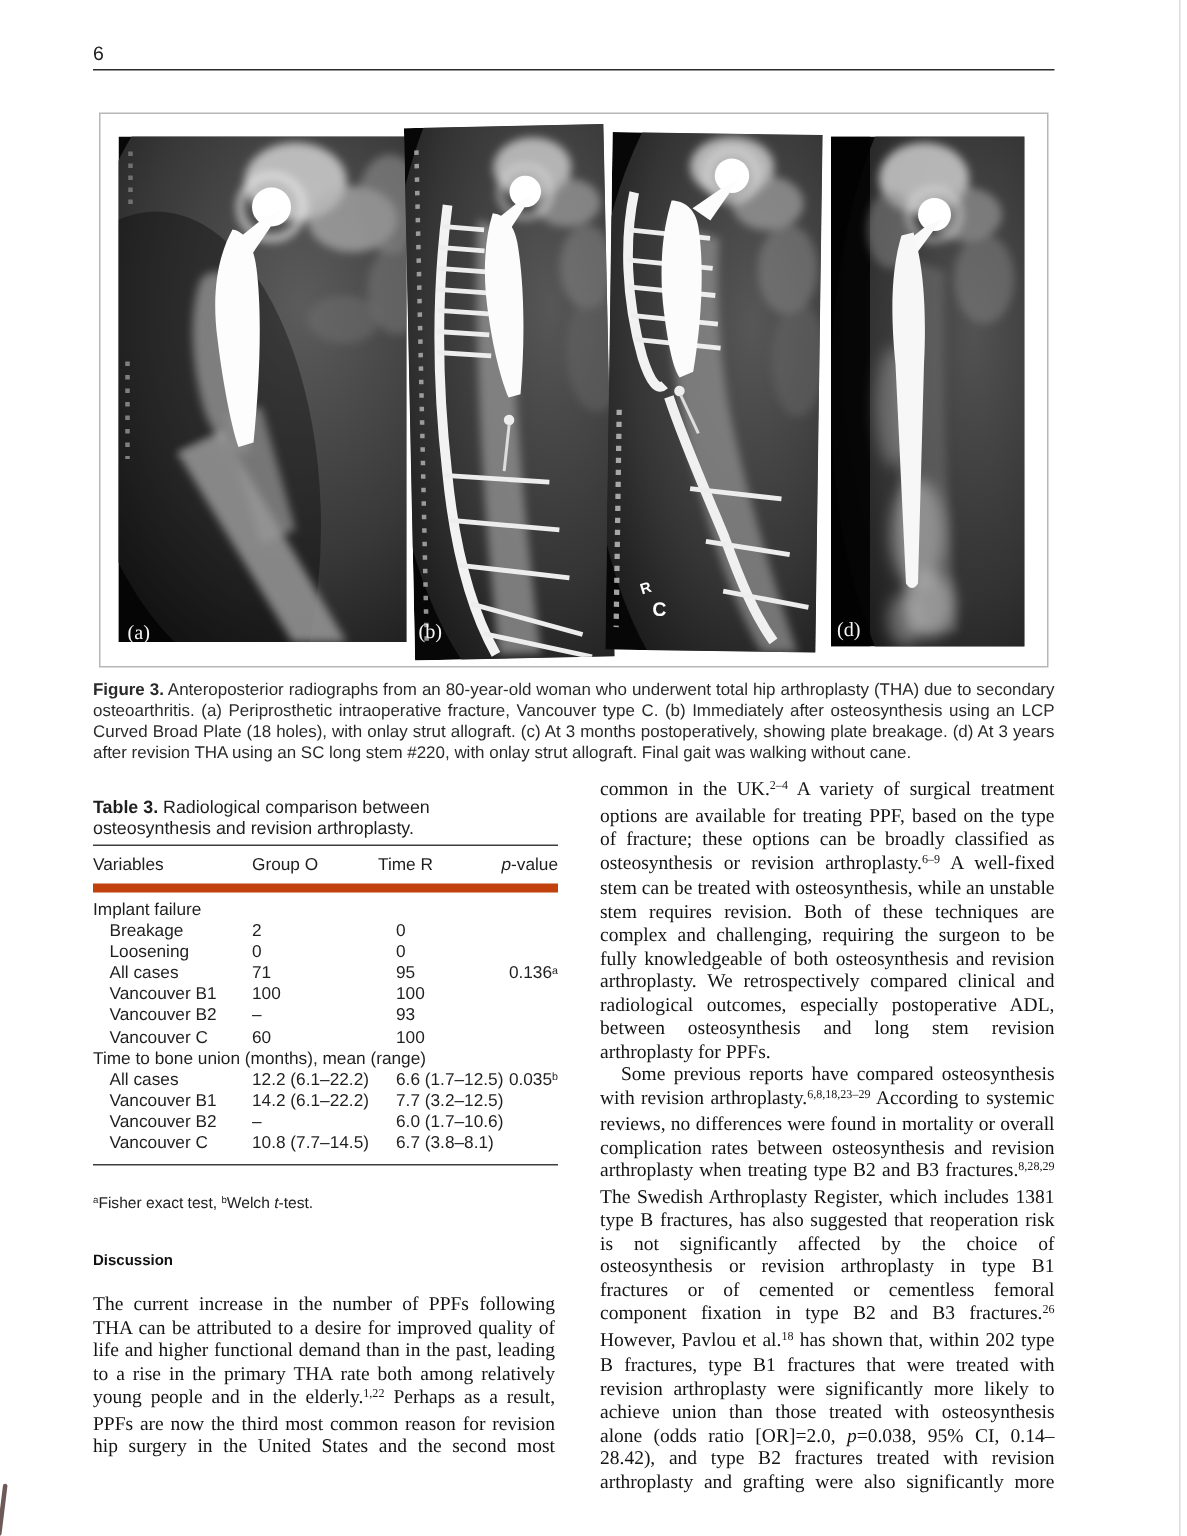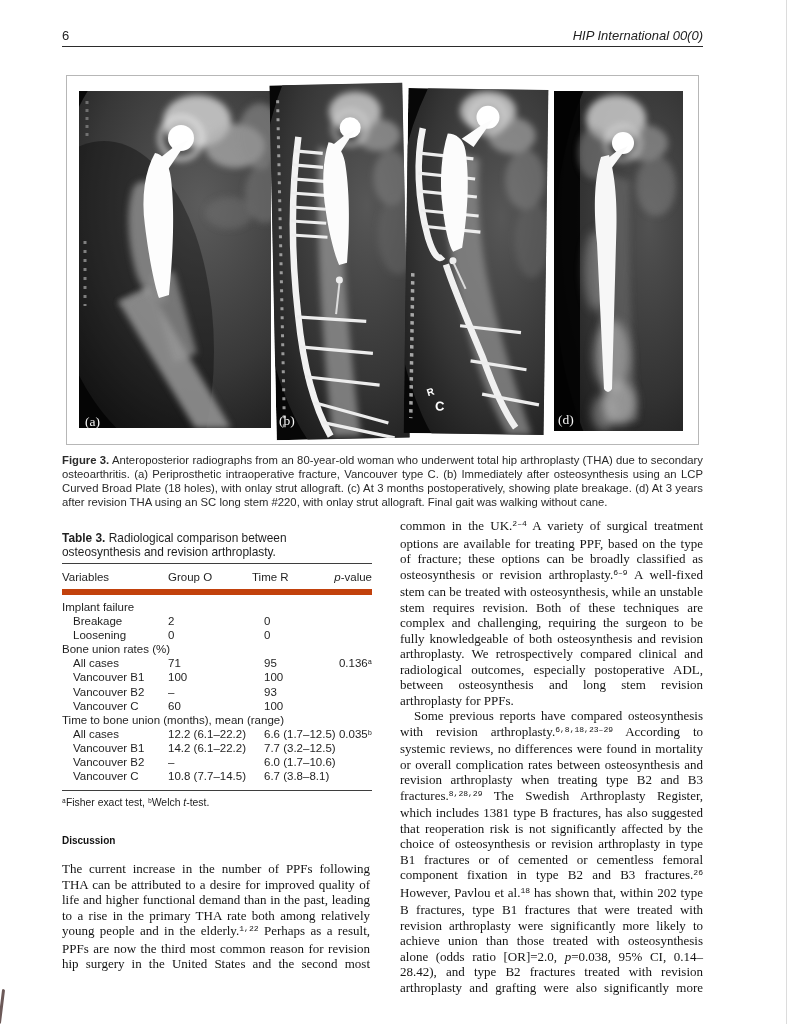--- a/index.html
+++ b/index.html
@@ -1,18 +1,18 @@
 <!DOCTYPE html>
 <html><head>
 <meta charset="utf-8">
 <style>
   html,body{margin:0;padding:0;background:#ffffff;}
   .page{position:relative;width:791px;height:1024px;background:#ffffff;overflow:hidden;
         font-family:"Liberation Sans",sans-serif;color:#1a1a1a;}
-  .sup{font-size:0.62em;position:relative;top:-0.45em;font-family:Liberation Mono, monospace;}
+  .sup{font-size:0.62em;position:relative;top:-0.45em;}
   .it{font-style:italic;}
   .bd{font-weight:bold;}
 
   
   .hdr-num{position:absolute;left:62px;top:28px;font-size:13px;color:#222;}
   .hdr-j{position:absolute;left:352px;top:28px;width:351px;text-align:right;
          font-style:italic;font-size:13px;color:#222;}
   .hdr-rule{position:absolute;left:62px;top:46px;width:641px;height:1.4px;background:#2b2b2b;}
 
   
@@ -54,21 +54,20 @@
   .scan-r{position:absolute;left:786px;top:0;width:1px;height:1024px;background:#dcdcdc;}
   .smudge{position:absolute;left:0;top:989px;width:3px;height:35px;background:#2e1311;
           opacity:.7;transform:rotate(7deg);border-radius:2px;}
 </style>
 </head>
 <body>
 
 <div class="page">
 
   <div class="hdr-num">6</div>
-  <div class="hdr-j">HIP International 00(0)</div>
   <div class="hdr-rule"></div>
 
   <div class="figbox">
     <svg width="631" height="368" viewBox="0 0 631 368">
       <defs>
         <radialGradient id="gSoft" cx="50%" cy="42%" r="68%">
           <stop offset="0%" stop-color="#656565"></stop>
           <stop offset="55%" stop-color="#3d3d3d"></stop>
           <stop offset="100%" stop-color="#101010"></stop>
         </radialGradient>
@@ -245,23 +244,20 @@
           <div class="ind">Breakage</div>
           <div class="co">2</div>
           <div class="cr">0</div>
         </div>
         <div class="trow">
           <div class="ind">Loosening</div>
           <div class="co">0</div>
           <div class="cr">0</div>
         </div>
         <div class="trow">
-          <div class="sec">Bone union rates (%)</div>
-        </div>
-        <div class="trow">
           <div class="ind">All cases</div>
           <div class="co">71</div>
           <div class="cr">95</div>
           <div class="cp">0.136<span class="sup">a</span></div>
         </div>
         <div class="trow">
           <div class="ind">Vancouver B1</div>
           <div class="co">100</div>
           <div class="cr">100</div>
         </div>

